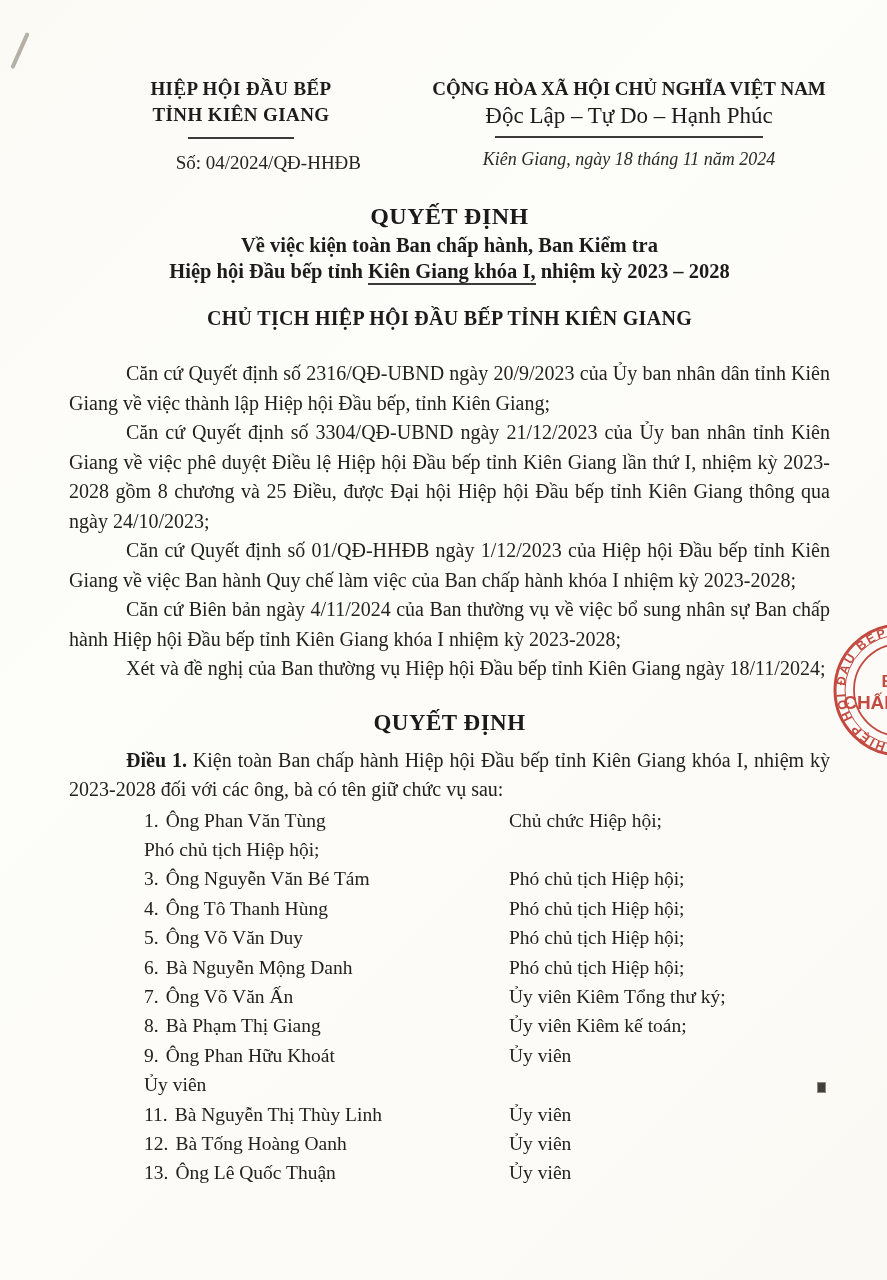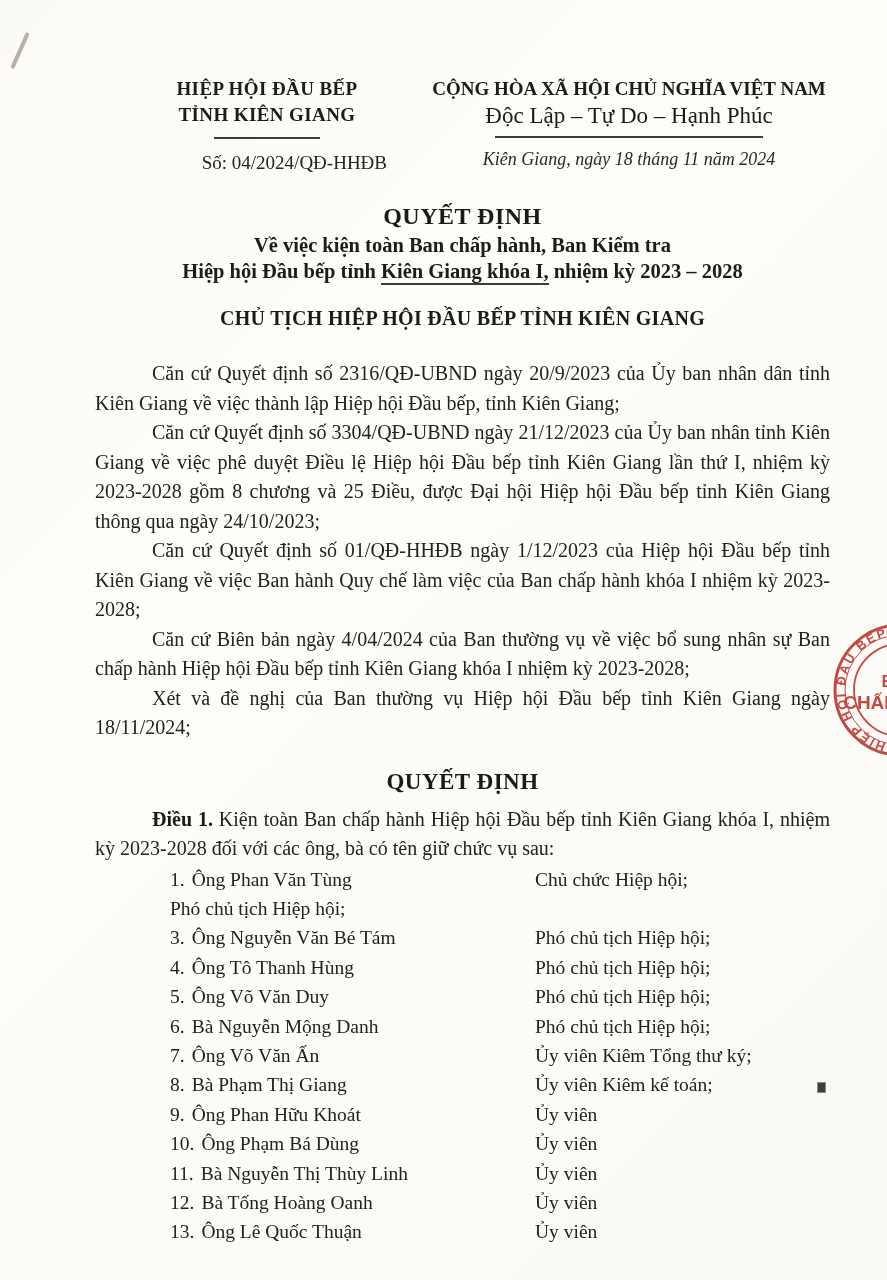--- a/index.html
+++ b/index.html
@@ -6,21 +6,21 @@
   body{background:#9a9a9a;}
   .page{
     position:relative;
     width:887px;height:1280px;
     margin:0 auto;
     overflow:hidden;
     background:linear-gradient(135deg,#fbfaf5 0%,#fdfdfa 35%,#fcfbf7 70%,#faf9f4 100%);
     font-family:"Liberation Serif","DejaVu Serif",serif;
     color:#222120;
     box-sizing:border-box;
-    padding:76px 57px 0 95px;
+    padding:76px 57px 0 69px;
   }
   
   .header{display:flex;justify-content:space-between;align-items:flex-start;}
   .org-block{width:240px;margin-left:52px;text-align:center;}
   .org-l1,.org-l2{font-weight:bold;font-size:19px;line-height:26px;letter-spacing:.4px;color:#1d1c1b;}
   .rule{height:2px;background:#3c3b39;border:none;}
   .org-rule{width:106px;margin:9px auto 13px;}
   .doc-no{font-size:19px;color:#25241f;text-align:right;}
   .national-block{width:402px;text-align:center;}
   .nat-l1{font-weight:bold;font-size:19px;line-height:26px;color:#1d1c1b;}
@@ -87,21 +87,21 @@
     <div class="h-decision">QUYẾT ĐỊNH</div>
     <div class="subject1">Về việc kiện toàn Ban chấp hành, Ban Kiểm tra</div>
     <div class="subject2"><span>Hiệp hội Đầu bếp tỉnh </span><span class="u">Kiên Giang khóa I,</span><span> nhiệm kỳ 2023 – 2028</span></div>
     <div class="authority">CHỦ TỊCH HIỆP HỘI ĐẦU BẾP TỈNH KIÊN GIANG</div>
   </section>
 
   <section class="preamble">
     <p>Căn cứ Quyết định số 2316/QĐ-UBND ngày 20/9/2023 của Ủy ban nhân dân tỉnh Kiên Giang về việc thành lập Hiệp hội Đầu bếp, tỉnh Kiên Giang;</p>
     <p>Căn cứ Quyết định số 3304/QĐ-UBND ngày 21/12/2023 của Ủy ban nhân tỉnh Kiên Giang về việc phê duyệt Điều lệ Hiệp hội Đầu bếp tỉnh Kiên Giang lần thứ I, nhiệm kỳ 2023-2028 gồm 8 chương và 25 Điều, được Đại hội Hiệp hội Đầu bếp tỉnh Kiên Giang thông qua ngày 24/10/2023;</p>
     <p>Căn cứ Quyết định số 01/QĐ-HHĐB ngày 1/12/2023 của Hiệp hội Đầu bếp tỉnh Kiên Giang về việc Ban hành Quy chế làm việc của Ban chấp hành khóa I nhiệm kỳ 2023-2028;</p>
-    <p>Căn cứ Biên bản ngày 4/04/2024 của Ban thường vụ về việc bổ sung nhân sự Ban chấp hành Hiệp hội Đầu bếp tỉnh Kiên Giang khóa I nhiệm kỳ 2023-2028;</p>
+    <p>Căn cứ Biên bản ngày 4/11/2024 của Ban thường vụ về việc bổ sung nhân sự Ban chấp hành Hiệp hội Đầu bếp tỉnh Kiên Giang khóa I nhiệm kỳ 2023-2028;</p>
     <p>Xét và đề nghị của Ban thường vụ Hiệp hội Đầu bếp tỉnh Kiên Giang ngày 18/11/2024;</p>
   </section>
 
   <section>
     <div class="res-heading">QUYẾT ĐỊNH</div>
     <p class="article"><b>Điều 1.</b><span> Kiện toàn Ban chấp hành Hiệp hội Đầu bếp tỉnh Kiên Giang khóa I, nhiệm kỳ 2023-2028 đối với các ông, bà có tên giữ chức vụ sau:</span></p>
 
     <div class="members">
       <div class="m-row">
           <span class="m-name"><span class="m-no">1.</span><span>Ông Phan Văn Tùng</span></span>
@@ -132,21 +132,20 @@
         </div>
       <div class="m-row">
           <span class="m-name"><span class="m-no">8.</span><span>Bà Phạm Thị Giang</span></span>
           <span class="m-role">Ủy viên Kiêm kế toán;</span>
         </div>
       <div class="m-row">
           <span class="m-name"><span class="m-no">9.</span><span>Ông Phan Hữu Khoát</span></span>
           <span class="m-role">Ủy viên</span>
         </div>
       <div class="m-row">
-          <span class="m-name"><span class="m-no">10.</span><span>Ông Phạm Bá Dùng</span></span>
           <span class="m-role">Ủy viên</span>
         </div>
       <div class="m-row">
           <span class="m-name"><span class="m-no">11.</span><span>Bà Nguyễn Thị Thùy Linh</span></span>
           <span class="m-role">Ủy viên</span>
         </div>
       <div class="m-row">
           <span class="m-name"><span class="m-no">12.</span><span>Bà Tống Hoàng Oanh</span></span>
           <span class="m-role">Ủy viên</span>
         </div>

